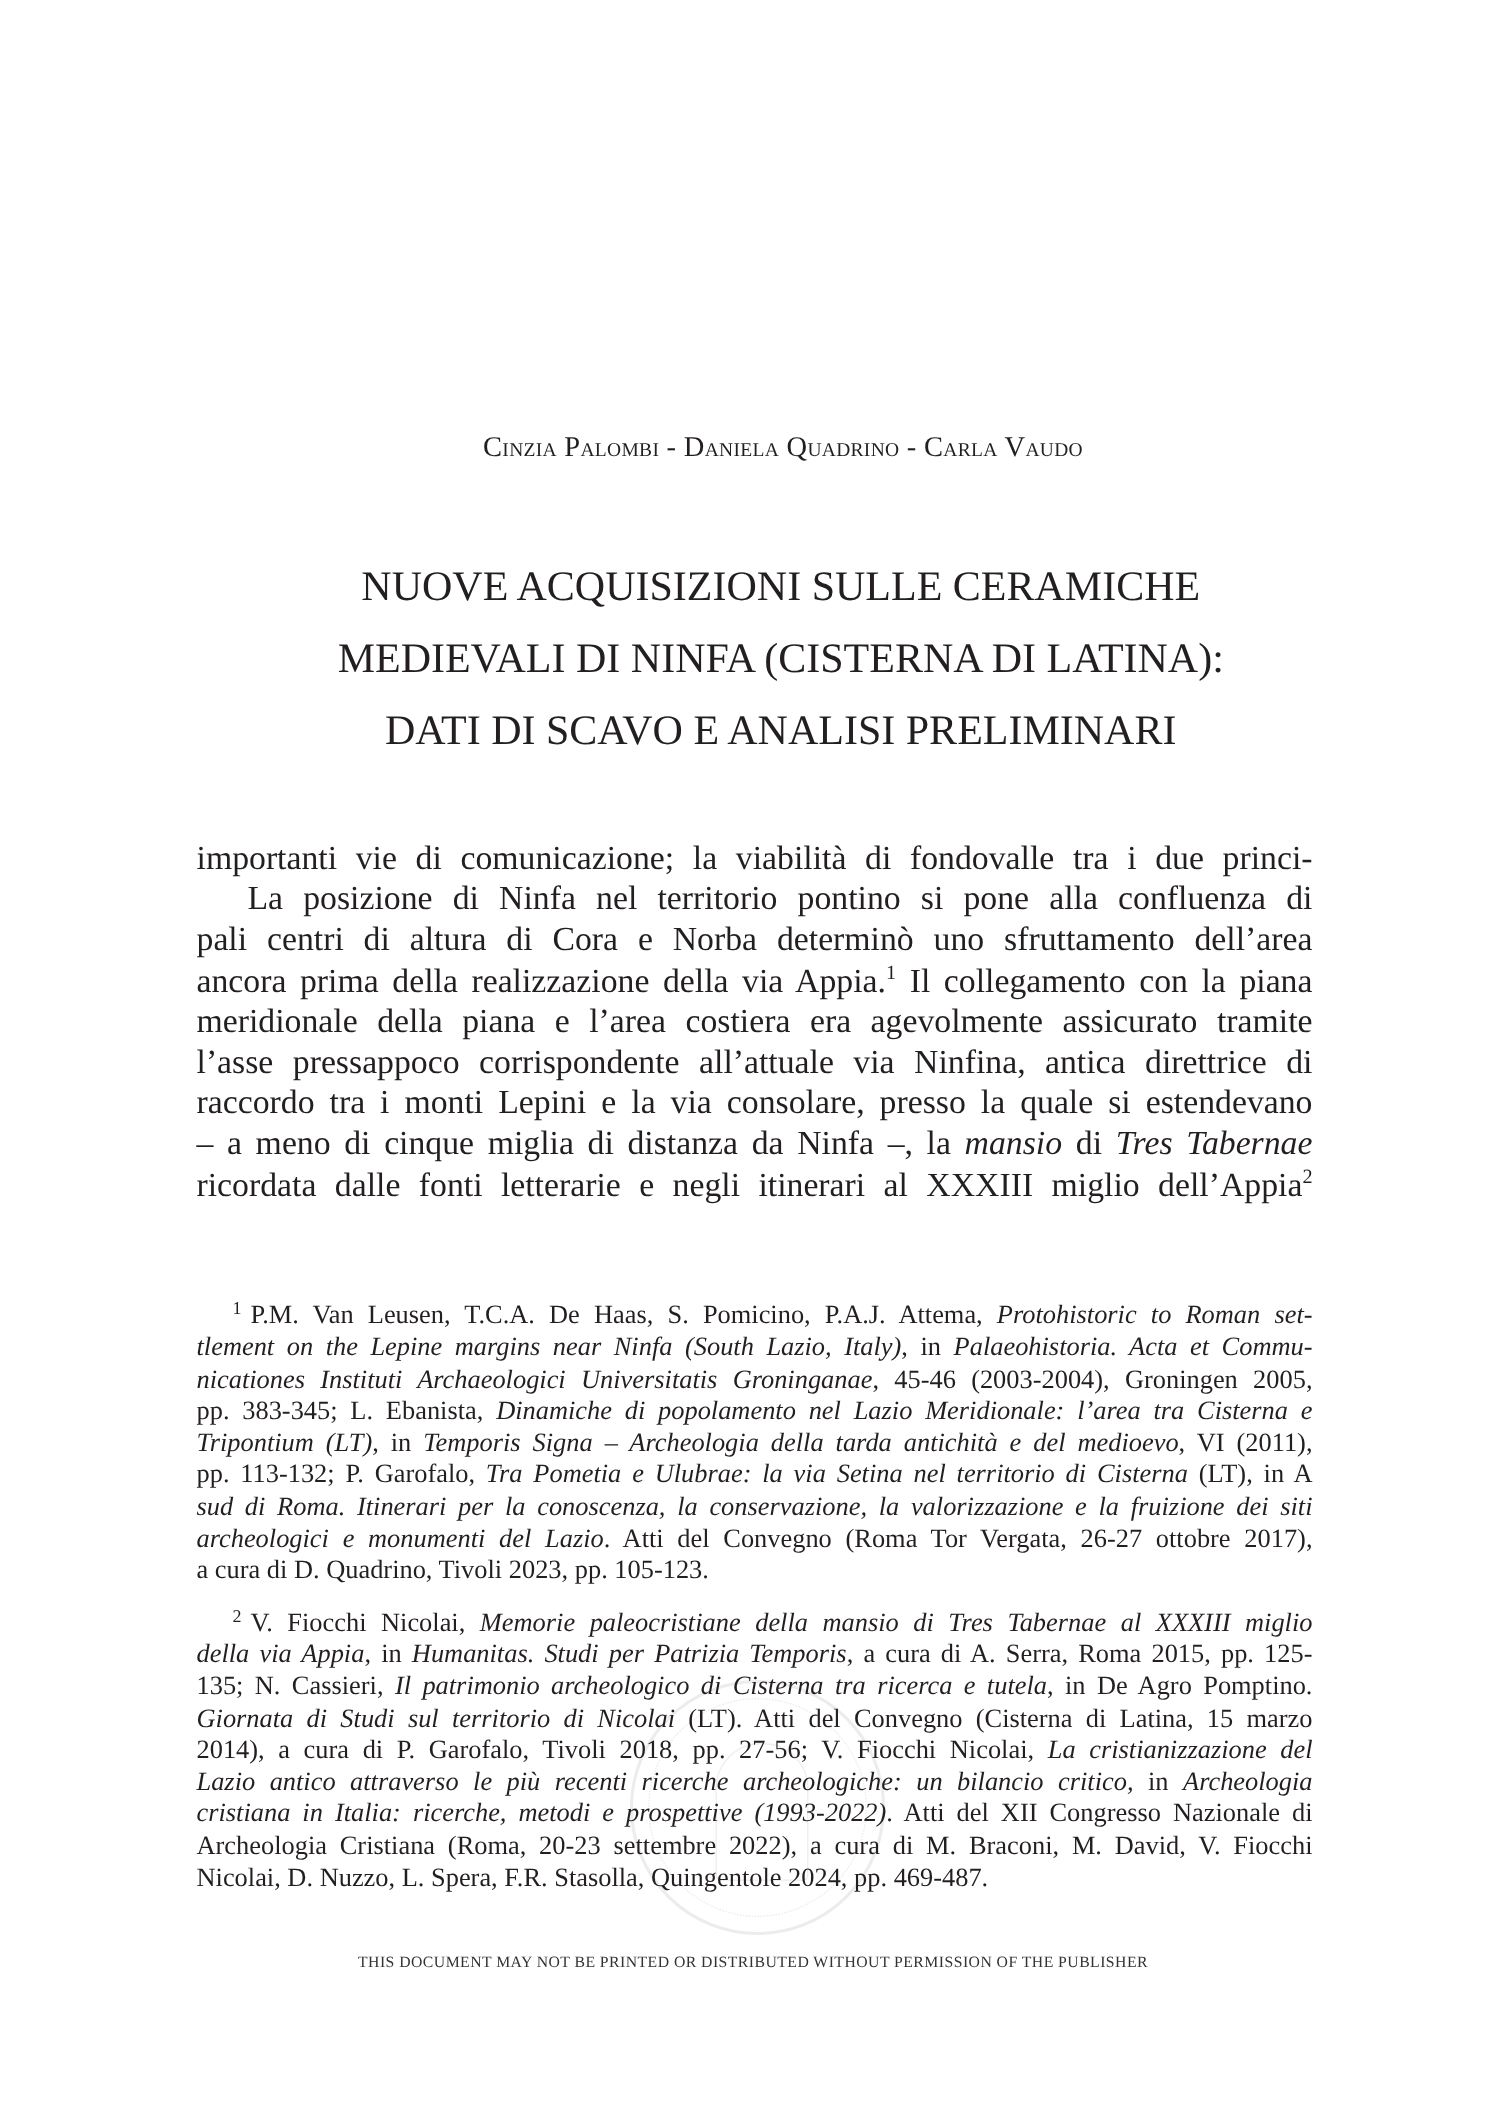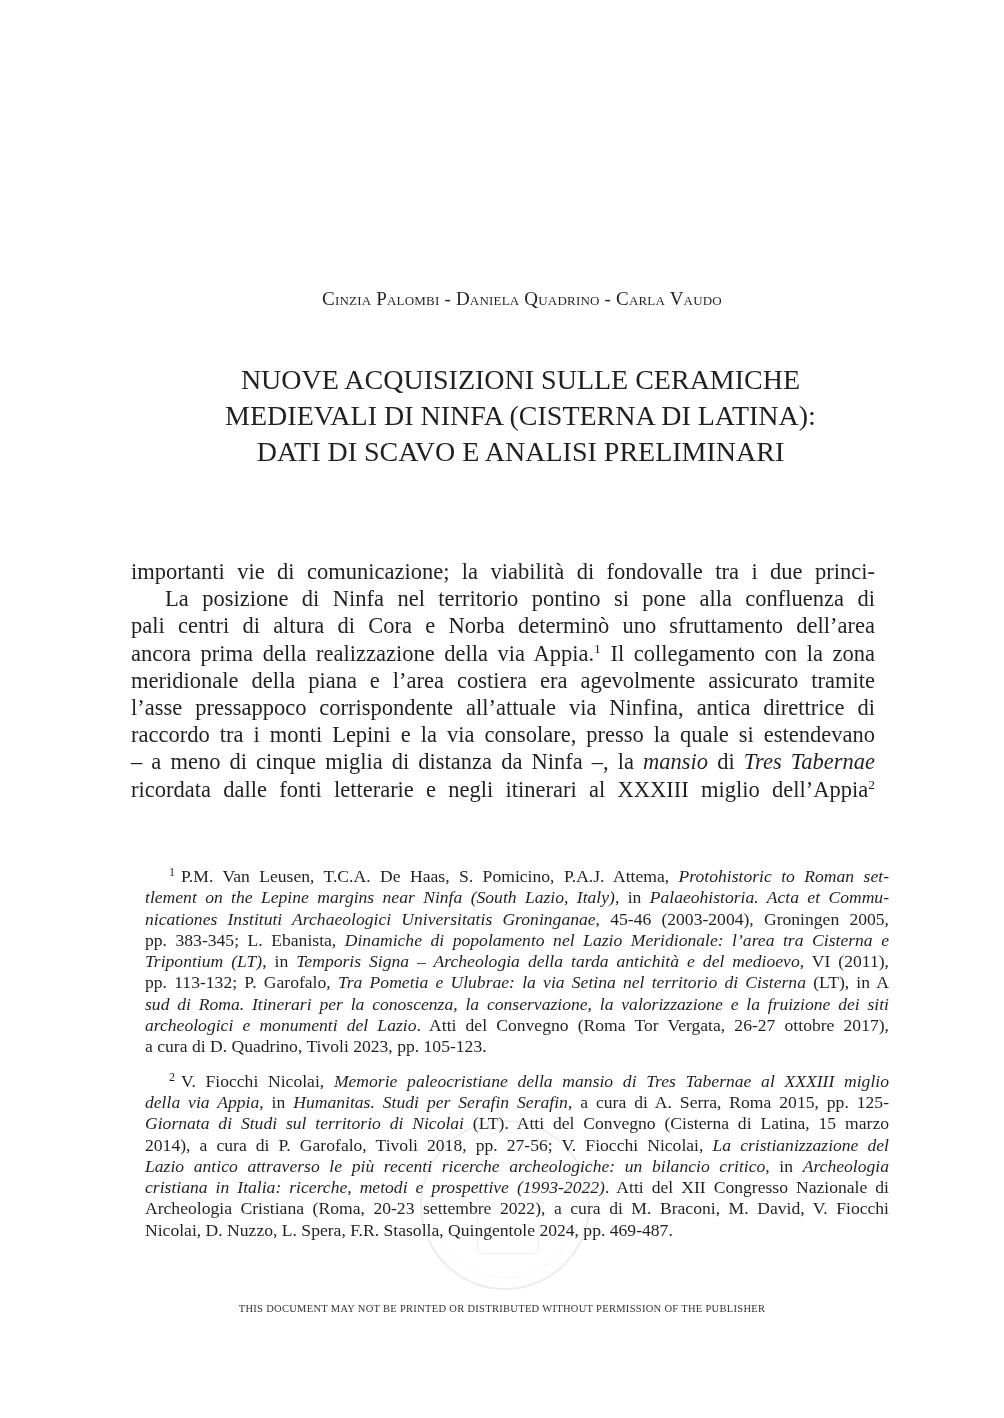--- a/index.html
+++ b/index.html
@@ -28,41 +28,41 @@
     }
     .title {
       position: absolute;
       top: 360px;
       left: 0;
       width: 1004px;
       text-align: center;
       font-size: 28px;
       line-height: 32px;
     }
-    .title div { margin: 4px; padding-left: 37px; }
+    .title div { margin: 16px; padding-left: 37px; }
     .body-text {
       position: absolute;
       top: 558px;
       left: 131px;
       width: 744px;
       font-size: 22.5px;
       line-height: 27.2px;
       text-align: justify;
     }
     .body-text .line {
       display: block;
       text-align: justify;
       text-align-last: justify;
       white-space: nowrap;
     }
     .body-text .line.first { text-indent: 34px; }
     .footnotes {
       position: absolute;
       top: 862px;
-      left: 145px;
+      left: 131px;
       width: 744px;
       font-size: 17.6px;
       line-height: 21.3px;
     }
     .fn {
       margin: 0 0 9px 0;
     }
     .fn .line {
       display: block;
       text-align: justify;
@@ -126,21 +126,21 @@
 <div class="title">
   <div>NUOVE ACQUISIZIONI SULLE CERAMICHE</div>
   <div>MEDIEVALI DI NINFA (CISTERNA DI LATINA):</div>
   <div>DATI DI SCAVO E ANALISI PRELIMINARI</div>
 </div>
 
 <div class="body-text">
   <span class="line">importanti vie di comunicazione; la viabilità di fondovalle tra i due princi-</span>
   <span class="line first">La posizione di Ninfa nel territorio pontino si pone alla confluenza di</span>
   <span class="line">pali centri di altura di Cora e Norba determinò uno sfruttamento dell’area</span>
-  <span class="line"><span>ancora prima della realizzazione della via Appia.</span><sup>1</sup><span> Il collegamento con la zona</span></span>
+  <span class="line"><span>ancora prima della realizzazione della via Appia.</span><sup>1</sup><span> Il collegamento con la piana</span></span>
   <span class="line">meridionale della piana e l’area costiera era agevolmente assicurato tramite</span>
   <span class="line">l’asse pressappoco corrispondente all’attuale via Ninfina, antica direttrice di</span>
   <span class="line">raccordo tra i monti Lepini e la via consolare, presso la quale si estendevano</span>
   <span class="line"><span>– a meno di cinque miglia di distanza da Ninfa –, la </span><i>mansio</i><span> di </span><i>Tres Tabernae</i></span>
   <span class="line"><span>ricordata dalle fonti letterarie e negli itinerari al XXXIII miglio dell’Appia</span><sup>2</sup></span>
 </div>
 
 <div class="seal">
     <div class="seal-inner"></div>
   </div>
@@ -152,21 +152,22 @@
     <span class="line"><i>nicationes Instituti Archaeologici Universitatis Groninganae</i><span>, 45-46 (2003-2004), Groningen 2005,</span></span>
     <span class="line"><span>pp. 383-345; L. Ebanista, </span><i>Dinamiche di popolamento nel Lazio Meridionale: l’area tra Cisterna e</i></span>
     <span class="line"><i>Tripontium (LT)</i><span>, in </span><i>Temporis Signa – Archeologia della tarda antichità e del medioevo</i><span>, VI (2011),</span></span>
     <span class="line"><span>pp. 113-132; P. Garofalo, </span><i>Tra Pometia e Ulubrae: la via Setina nel territorio di Cisterna</i><span> (LT), in A</span></span>
     <span class="line"><i>sud di Roma. Itinerari per la conoscenza, la conservazione, la valorizzazione e la fruizione dei siti</i></span>
     <span class="line"><i>archeologici e monumenti del Lazio</i><span>. Atti del Convegno (Roma Tor Vergata, 26-27 ottobre 2017),</span></span>
     <span class="line last"><span>a cura di D. Quadrino, Tivoli 2023, pp. 105-123.</span></span>
   </div>
   <div class="fn">
     <span class="line first"><span class="fn-num">2</span><span>V. Fiocchi Nicolai, </span><i>Memorie paleocristiane della mansio di Tres Tabernae al XXXIII miglio</i></span>
-    <span class="line"><i>della via Appia</i><span>, in </span><i>Humanitas. Studi per Serafin Serafin</i><span>, a cura di A. Serra, Roma 2015, pp. 125-</span></span>
+    <span class="line"><i>della via Appia</i><span>, in </span><i>Humanitas. Studi per Patrizia Temporis</i><span>, a cura di A. Serra, Roma 2015, pp. 125-</span></span>
+    <span class="line"><span>135; N. Cassieri, </span><i>Il patrimonio archeologico di Cisterna tra ricerca e tutela</i><span>, in De Agro Pomptino.</span></span>
     <span class="line"><i>Giornata di Studi sul territorio di Nicolai</i><span> (LT). Atti del Convegno (Cisterna di Latina, 15 marzo</span></span>
     <span class="line"><span>2014), a cura di P. Garofalo, Tivoli 2018, pp. 27-56; V. Fiocchi Nicolai, </span><i>La cristianizzazione del</i></span>
     <span class="line"><i>Lazio antico attraverso le più recenti ricerche archeologiche: un bilancio critico,</i><span> in </span><i>Archeologia</i></span>
     <span class="line"><i>cristiana in Italia: ricerche, metodi e prospettive (1993-2022)</i><span>. Atti del XII Congresso Nazionale di</span></span>
     <span class="line"><span>Archeologia Cristiana (Roma, 20-23 settembre 2022), a cura di M. Braconi, M. David, V. Fiocchi</span></span>
     <span class="line last"><span>Nicolai, D. Nuzzo, L. Spera, F.R. Stasolla, Quingentole 2024, pp. 469-487.</span></span>
   </div>
 </div>
 
 <div class="copyright">

